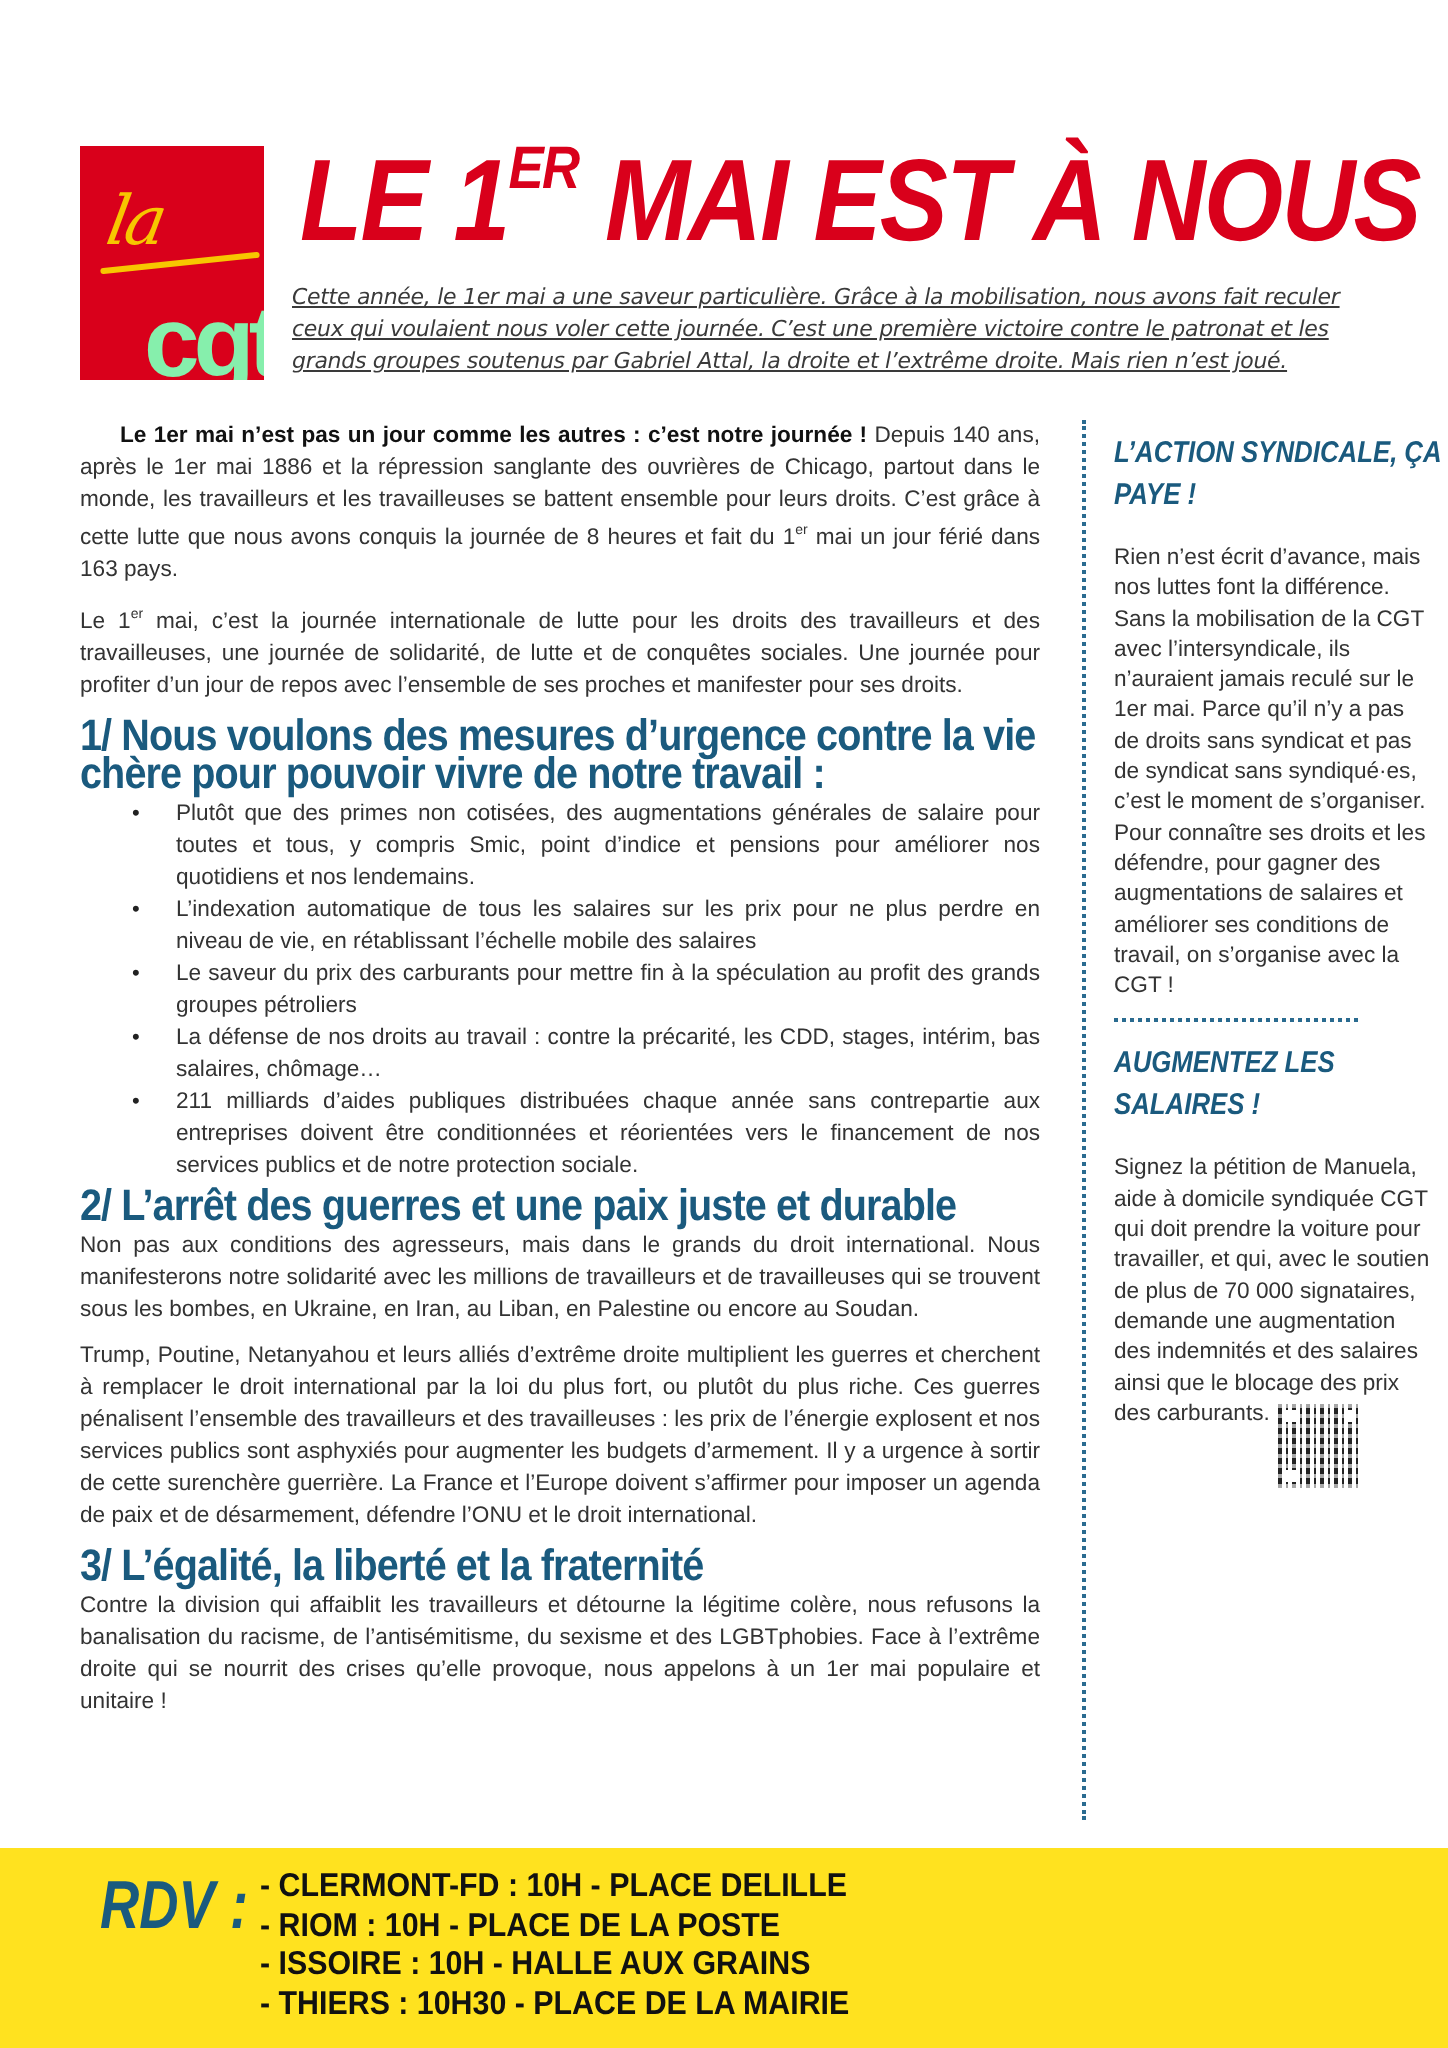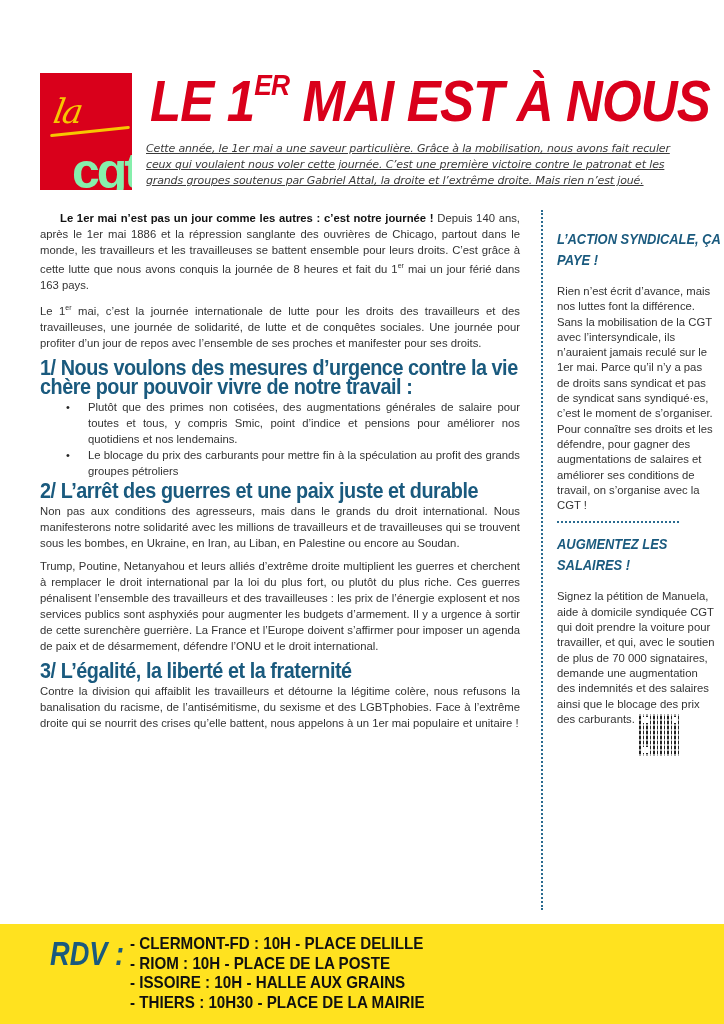--- a/index.html
+++ b/index.html
@@ -22,21 +22,21 @@
   .main p { margin-bottom: 7px; }
   .main b { color: #111; padding-left: 20px; }
   .main sup { font-size: 7px; }
   .h2 { font-family: "Liberation Sans", sans-serif; font-weight: bold; color: #1a5a7e; font-size: 22px; line-height: 19px; letter-spacing: -0.5px; transform: scaleX(0.9); transform-origin: left top; width: 112%; text-align: left; margin: 2px 0 3px 0; }
   .main ul { list-style: none; margin-left: 26px; margin-bottom: 1px; }
   .main li { position: relative; padding-left: 22px; }
   .main li::before { content: "•"; position: absolute; left: 0; top: 0; color: #222; font-size: 11px; }
 
   
   .divider-v { position: absolute; left: 541px; top: 210px; height: 700px; border-left: 2px dotted #2a6b90; }
-  .side { position: absolute; left: 557px; top: 228px; width: 160px; font-size: 11.3px; line-height: 15.3px; color: #333; }
+  .side { position: absolute; left: 557px; top: 216px; width: 160px; font-size: 11.3px; line-height: 15.3px; color: #333; }
   .side h3 { font-family: "Liberation Sans", sans-serif; font-weight: bold; font-style: italic; color: #1a5a7e; font-size: 15px; line-height: 21px; text-transform: uppercase; transform: scaleX(0.86); transform-origin: left top; width: 120%; margin-bottom: 13px; }
   .side p { margin-bottom: 8px; margin-top: 14px; }
   .divider-h { border-top: 2px dotted #2a6b90; width: 122px; margin: 6px 0 10px 0; }
   .qr { display: inline-block; width: 42px; height: 42px; vertical-align: top; margin-left: 4px; margin-top: 2px; background:
       linear-gradient(#fff,#fff) 3px 3px/6px 6px no-repeat,
       linear-gradient(#fff,#fff) 33px 3px/6px 6px no-repeat,
       linear-gradient(#fff,#fff) 3px 33px/6px 6px no-repeat,
       repeating-linear-gradient(90deg,#222 0 2px,#fff 2px 4px,#222 4px 5px,#fff 5px 7px),
       #222; position: relative; }
   .qr::after { content: ""; position: absolute; inset: 0; background: repeating-linear-gradient(0deg, rgba(255,255,255,0.6) 0 2px, transparent 2px 5px); }
@@ -59,29 +59,32 @@
 
 <p class="intro">Cette année, le 1er mai a une saveur particulière. Grâce à la mobilisation, nous avons fait reculer ceux qui voulaient nous voler cette journée. C’est une première victoire contre le patronat et les grands groupes soutenus par Gabriel Attal, la droite et l’extrême droite. Mais rien n’est joué.</p>
 
 <div class="main">
   <p><b>Le 1er mai n’est pas un jour comme les autres : c’est notre journée !</b><span> Depuis 140 ans, après le 1er mai 1886 et la répression sanglante des ouvrières de Chicago, partout dans le monde, les travailleurs et les travailleuses se battent ensemble pour leurs droits. C’est grâce à cette lutte que nous avons conquis la journée de 8 heures et fait du 1</span><sup>er</sup><span> mai un jour férié dans 163 pays.</span></p>
   <p><span>Le 1</span><sup>er</sup><span> mai, c’est la journée internationale de lutte pour les droits des travailleurs et des travailleuses, une journée de solidarité, de lutte et de conquêtes sociales. Une journée pour profiter d’un jour de repos avec l’ensemble de ses proches et manifester pour ses droits.</span></p>
 
   <h2 class="h2">1/ Nous voulons des mesures d’urgence contre la vie chère pour pouvoir vivre de notre travail :</h2>
   <ul>
     <li>Plutôt que des primes non cotisées, des augmentations générales de salaire pour toutes et tous, y compris Smic, point d’indice et pensions pour améliorer nos quotidiens et nos lendemains.</li>
-    <li>Le blocage du prix des carburants pour mettre fin à la spéculation au profit des grands groupes pétroliers</li>
+    <li>L’indexation automatique de tous les salaires sur les prix pour ne plus perdre en niveau de vie, en rétablissant l’échelle mobile des salaires</li>
+    <li>Le saveur du prix des carburants pour mettre fin à la spéculation au profit des grands groupes pétroliers</li>
+    <li>La défense de nos droits au travail : contre la précarité, les CDD, stages, intérim, bas salaires, chômage…</li>
+    <li>211 milliards d’aides publiques distribuées chaque année sans contrepartie aux entreprises doivent être conditionnées et réorientées vers le financement de nos services publics et de notre protection sociale.</li>
   </ul>
 
   <h2 class="h2">2/ L’arrêt des guerres et une paix juste et durable</h2>
   <p>Non pas aux conditions des agresseurs, mais dans le grands du droit international. Nous manifesterons notre solidarité avec les millions de travailleurs et de travailleuses qui se trouvent sous les bombes, en Ukraine, en Iran, au Liban, en Palestine ou encore au Soudan.</p>
   <p>Trump, Poutine, Netanyahou et leurs alliés d’extrême droite multiplient les guerres et cherchent à remplacer le droit international par la loi du plus fort, ou plutôt du plus riche. Ces guerres pénalisent l’ensemble des travailleurs et des travailleuses : les prix de l’énergie explosent et nos services publics sont asphyxiés pour augmenter les budgets d’armement. Il y a urgence à sortir de cette surenchère guerrière. La France et l’Europe doivent s’affirmer pour imposer un agenda de paix et de désarmement, défendre l’ONU et le droit international.</p>
 
   <h2 class="h2">3/ L’égalité, la liberté et la fraternité</h2>
-  <p>Contre la division qui affaiblit les travailleurs et détourne la légitime colère, nous refusons la banalisation du racisme, de l’antisémitisme, du sexisme et des LGBTphobies. Face à l’extrême droite qui se nourrit des crises qu’elle battent, nous appelons à un 1er mai populaire et unitaire !</p>
+  <p>Contre la division qui affaiblit les travailleurs et détourne la légitime colère, nous refusons la banalisation du racisme, de l’antisémitisme, du sexisme et des LGBTphobies. Face à l’extrême droite qui se nourrit des crises qu’elle provoque, nous appelons à un 1er mai populaire et unitaire !</p>
 </div>
 
 <div class="divider-v"></div>
 <aside class="side">
   <h3>L’action syndicale, ça paye !</h3>
   <p>Rien n’est écrit d’avance, mais nos luttes font la différence. Sans la mobilisation de la CGT avec l’intersyndicale, ils n’auraient jamais reculé sur le 1er mai. Parce qu’il n’y a pas de droits sans syndicat et pas de syndicat sans syndiqué·es, c’est le moment de s’organiser. Pour connaître ses droits et les défendre, pour gagner des augmentations de salaires et améliorer ses conditions de travail, on s’organise avec la CGT !</p>
   <div class="divider-h"></div>
   <h3>Augmentez les salaires !</h3>
   <p><span>Signez la pétition de Manuela, aide à domicile syndiquée CGT qui doit prendre la voiture pour travailler, et qui, avec le soutien de plus de 70 000 signataires, demande une augmentation des indemnités et des salaires ainsi que le blocage des prix des carburants.</span><span class="qr"></span></p>
 </aside>

